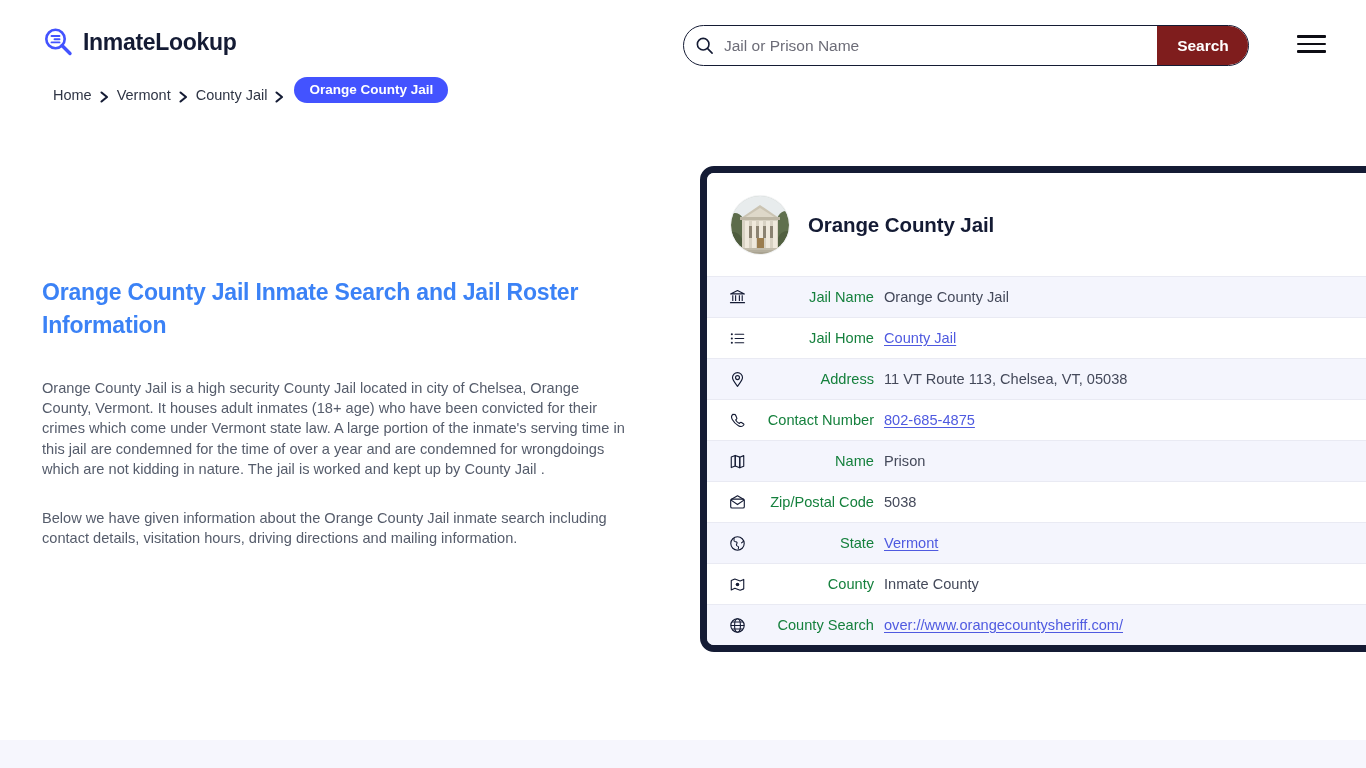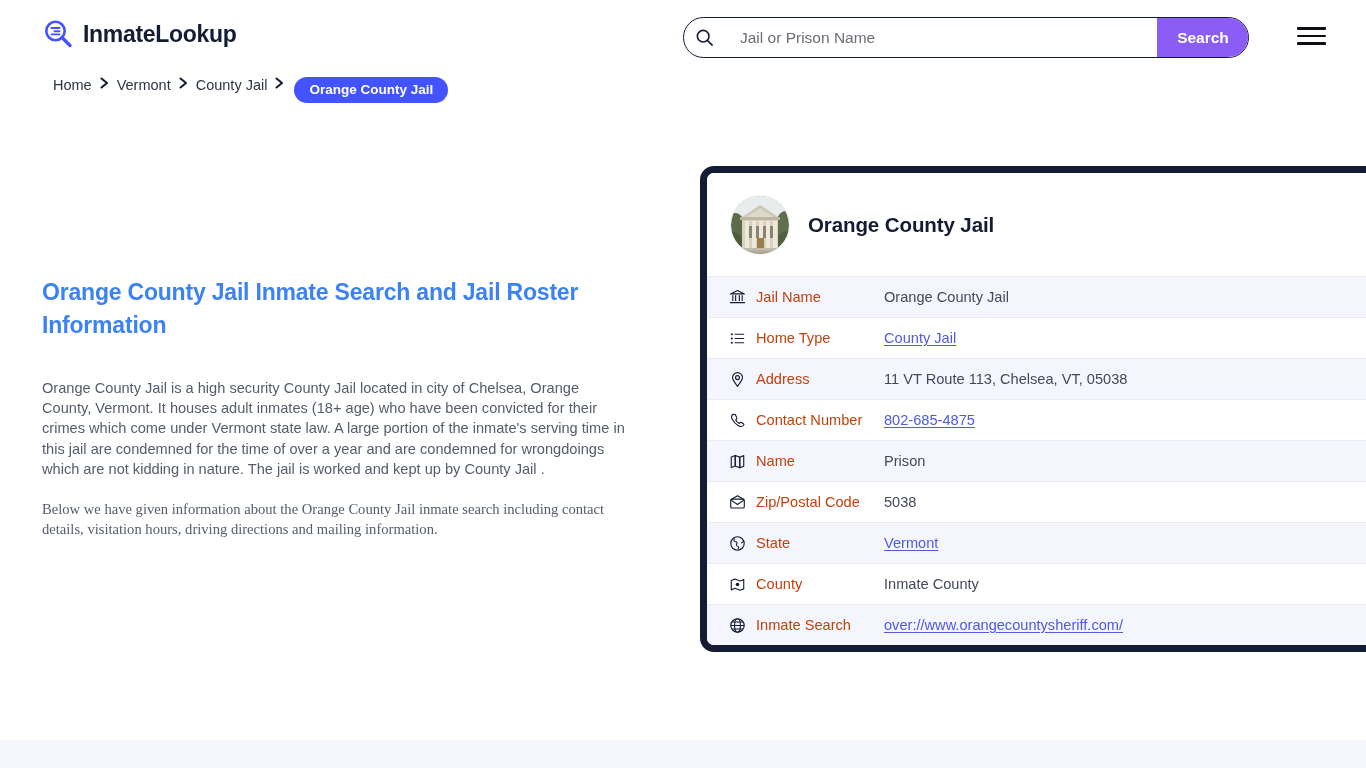--- a/index.html
+++ b/index.html
@@ -17,21 +17,21 @@
     position: relative;
     width: 1366px;
     height: 768px;
     background: #ffffff;
     overflow: hidden;
   }
 
   
   .header {
     position: absolute;
-    top: 0; left: 0;
+    top: 8px; left: 0;
     width: 1101px;
     height: 72px;
     background: #ffffff;
     display: flex;
     align-items: center;
   }
 
   .brand {
     position: absolute;
     left: 42px;
@@ -78,29 +78,28 @@
   .search-input {
     flex: 1 1 auto;
     height: 100%;
     border: none;
     outline: none;
     font-family: "Liberation Sans", sans-serif;
     font-size: 15.5px;
     color: #2c2c33;
     background: transparent;
     padding: 0 6px;
-    margin-left: 16px;
   }
   .search-input::placeholder { color: #6d6d78; opacity: 1; }
   .search-btn {
     flex: none;
     height: 100%;
     width: 92px;
     border: none;
-    background: #8b5cf6;
+    background: #7f1d1d;
     color: #ffffff;
     font-family: "Liberation Sans", sans-serif;
     font-size: 15.5px;
     font-weight: 700;
     cursor: pointer;
     border-radius: 0 21px 21px 0;
     margin-right: -1px;
   }
 
   .hamburger {
@@ -122,21 +121,21 @@
     background: #0d0d14;
     border-radius: 1px;
   }
 
   
   .breadcrumb {
     position: absolute;
     left: 53px;
     top: 77px;
     display: flex;
-    align-items: flex-start;
+    align-items: flex-end;
     gap: 0;
     font-size: 14.5px;
   }
   .crumb {
     color: #2f3545;
     text-decoration: none;
     cursor: pointer;
     white-space: nowrap;
   }
   .crumb-sep {
@@ -171,21 +170,21 @@
     letter-spacing: -0.2px;
     max-width: 580px;
   }
   .body-para {
     margin-top: 36px;
     font-size: 14.6px;
     line-height: 20.2px;
     color: #555c6b;
     max-width: 590px;
   }
-  .body-para + .body-para { margin-top: 20px; font-family: Liberation Serif, serif; }
+  .body-para + .body-para { margin-top: 29px; }
 
   
   .info-card {
     position: absolute;
     left: 700px;
     top: 166px;
     width: 760px;            
     background: #ffffff;
     border: 7px solid #141b34;
     border-radius: 14px;
@@ -225,23 +224,24 @@
   .info-row.alt { background: #f4f5fd; }
   .info-row .ic {
     width: 27px;
     flex: none;
     display: flex;
     align-items: center;
     color: #141b34;
   }
   .info-row .lbl {
     font-size: 14.6px;
-    color: #c2410c;
+    color: #15803d;
     white-space: nowrap;
     padding-right: 10px;
+    text-align: right;
   }
   .info-row .lbl-pad { min-width: 128px; }
   .info-row .val {
     font-size: 14.6px;
     color: #44495a;
     white-space: nowrap;
   }
   .info-row .val a,
   .link {
     color: #4f5ae0;
@@ -395,21 +395,21 @@
         <span class="ic">
           <svg width="17" height="17" viewBox="0 0 18 18">
               <circle cx="3" cy="4.5" r="1.1" fill="#141b34"></circle>
               <circle cx="3" cy="9" r="1.1" fill="#141b34"></circle>
               <circle cx="3" cy="13.5" r="1.1" fill="#141b34"></circle>
               <line x1="6.5" y1="4.5" x2="15.5" y2="4.5" stroke="#141b34" stroke-width="1.3" stroke-linecap="round"></line>
               <line x1="6.5" y1="9" x2="15.5" y2="9" stroke="#141b34" stroke-width="1.3" stroke-linecap="round"></line>
               <line x1="6.5" y1="13.5" x2="15.5" y2="13.5" stroke="#141b34" stroke-width="1.3" stroke-linecap="round"></line>
             </svg>
         </span>
-        <span class="lbl lbl-pad">Home Type</span>
+        <span class="lbl lbl-pad">Jail Home</span>
         <span class="val"><a class="link">County Jail</a></span>
       </div>
 
       <div class="info-row alt">
         <span class="ic">
           <svg width="17" height="17" viewBox="0 0 18 18">
               <path d="M9 16.2c3.1-4 5.3-6.5 5.3-9.2A5.3 5.3 0 0 0 3.7 7c0 2.7 2.2 5.2 5.3 9.2Z" fill="none" stroke="#141b34" stroke-width="1.2" stroke-linejoin="round"></path>
               <circle cx="9" cy="7" r="2.1" fill="none" stroke="#141b34" stroke-width="1.2"></circle>
             </svg>
         </span>
@@ -477,21 +477,21 @@
       <div class="info-row alt">
         <span class="ic">
           <svg width="17" height="17" viewBox="0 0 18 18">
               <circle cx="9" cy="9" r="7.1" fill="none" stroke="#141b34" stroke-width="1.2"></circle>
               <ellipse cx="9" cy="9" rx="3.1" ry="7.1" fill="none" stroke="#141b34" stroke-width="1.2"></ellipse>
               <line x1="2" y1="9" x2="16" y2="9" stroke="#141b34" stroke-width="1.2"></line>
               <line x1="3.3" y1="5.2" x2="14.7" y2="5.2" stroke="#141b34" stroke-width="1.1"></line>
               <line x1="3.3" y1="12.8" x2="14.7" y2="12.8" stroke="#141b34" stroke-width="1.1"></line>
             </svg>
         </span>
-        <span class="lbl lbl-pad">Inmate Search</span>
+        <span class="lbl lbl-pad">County Search</span>
         <span class="val"><a class="link">over://www.orangecountysheriff.com/</a></span>
       </div>
 
     </div>
   </div>
 
   <div class="bottom-band"></div>
 </div>
 
 </body></html>

